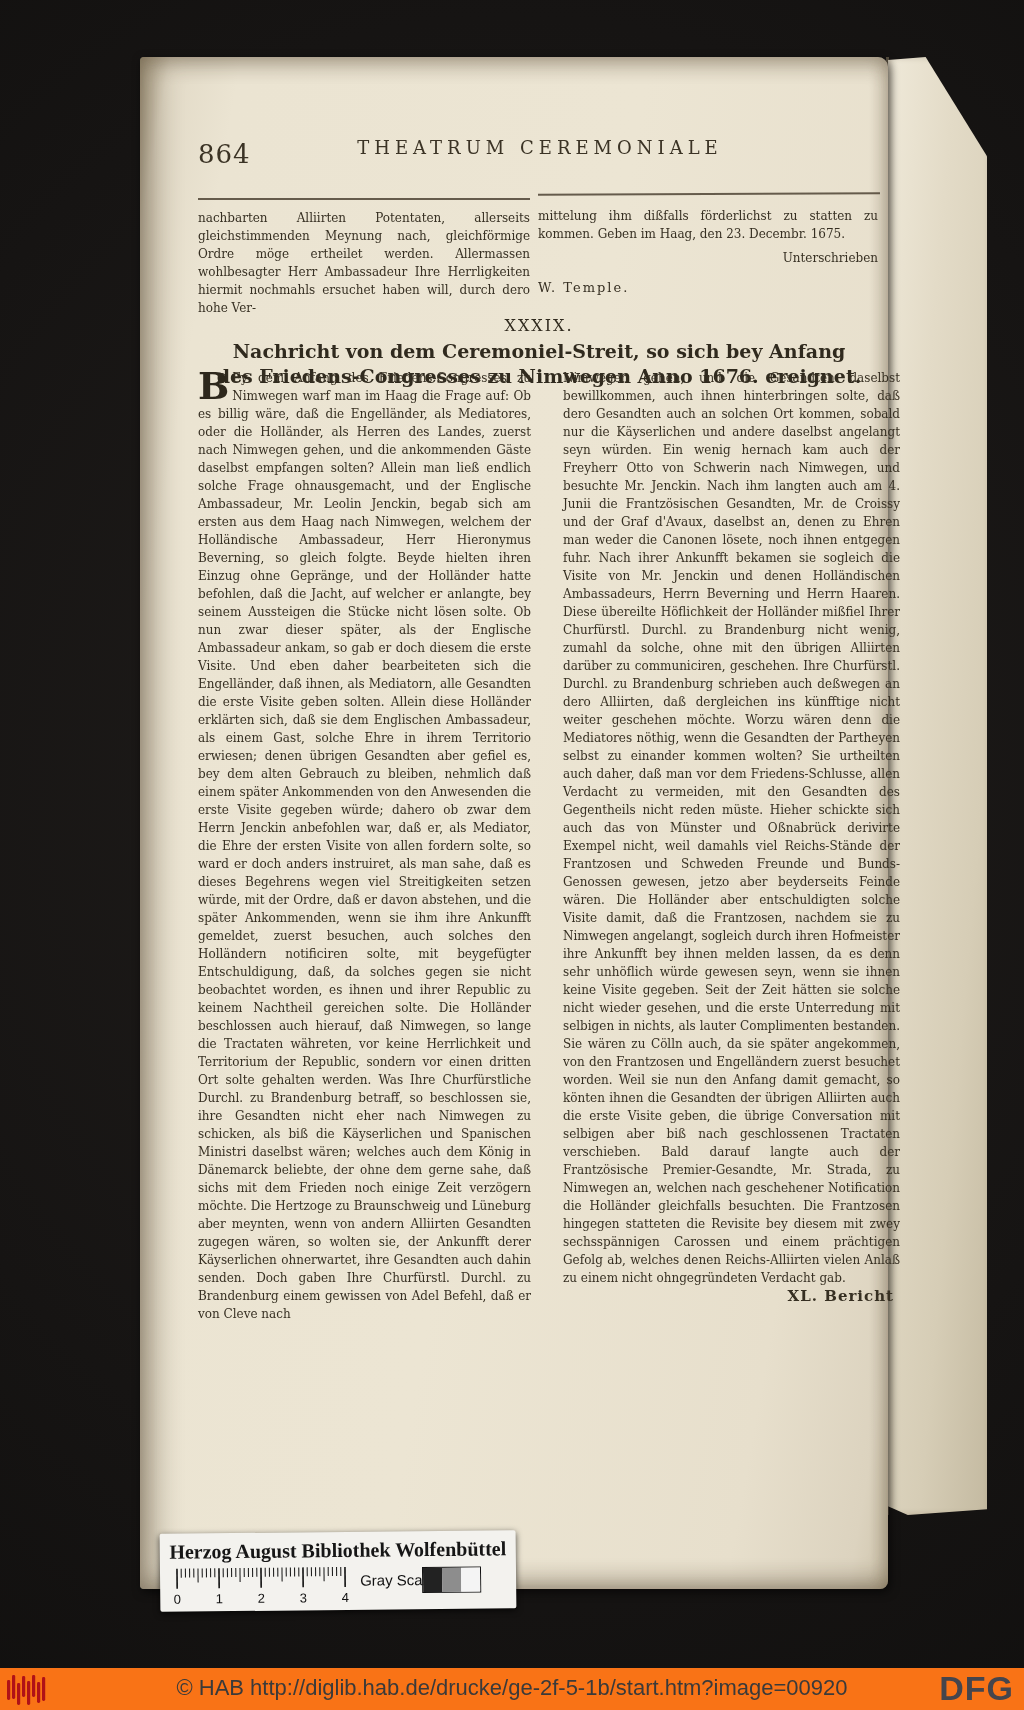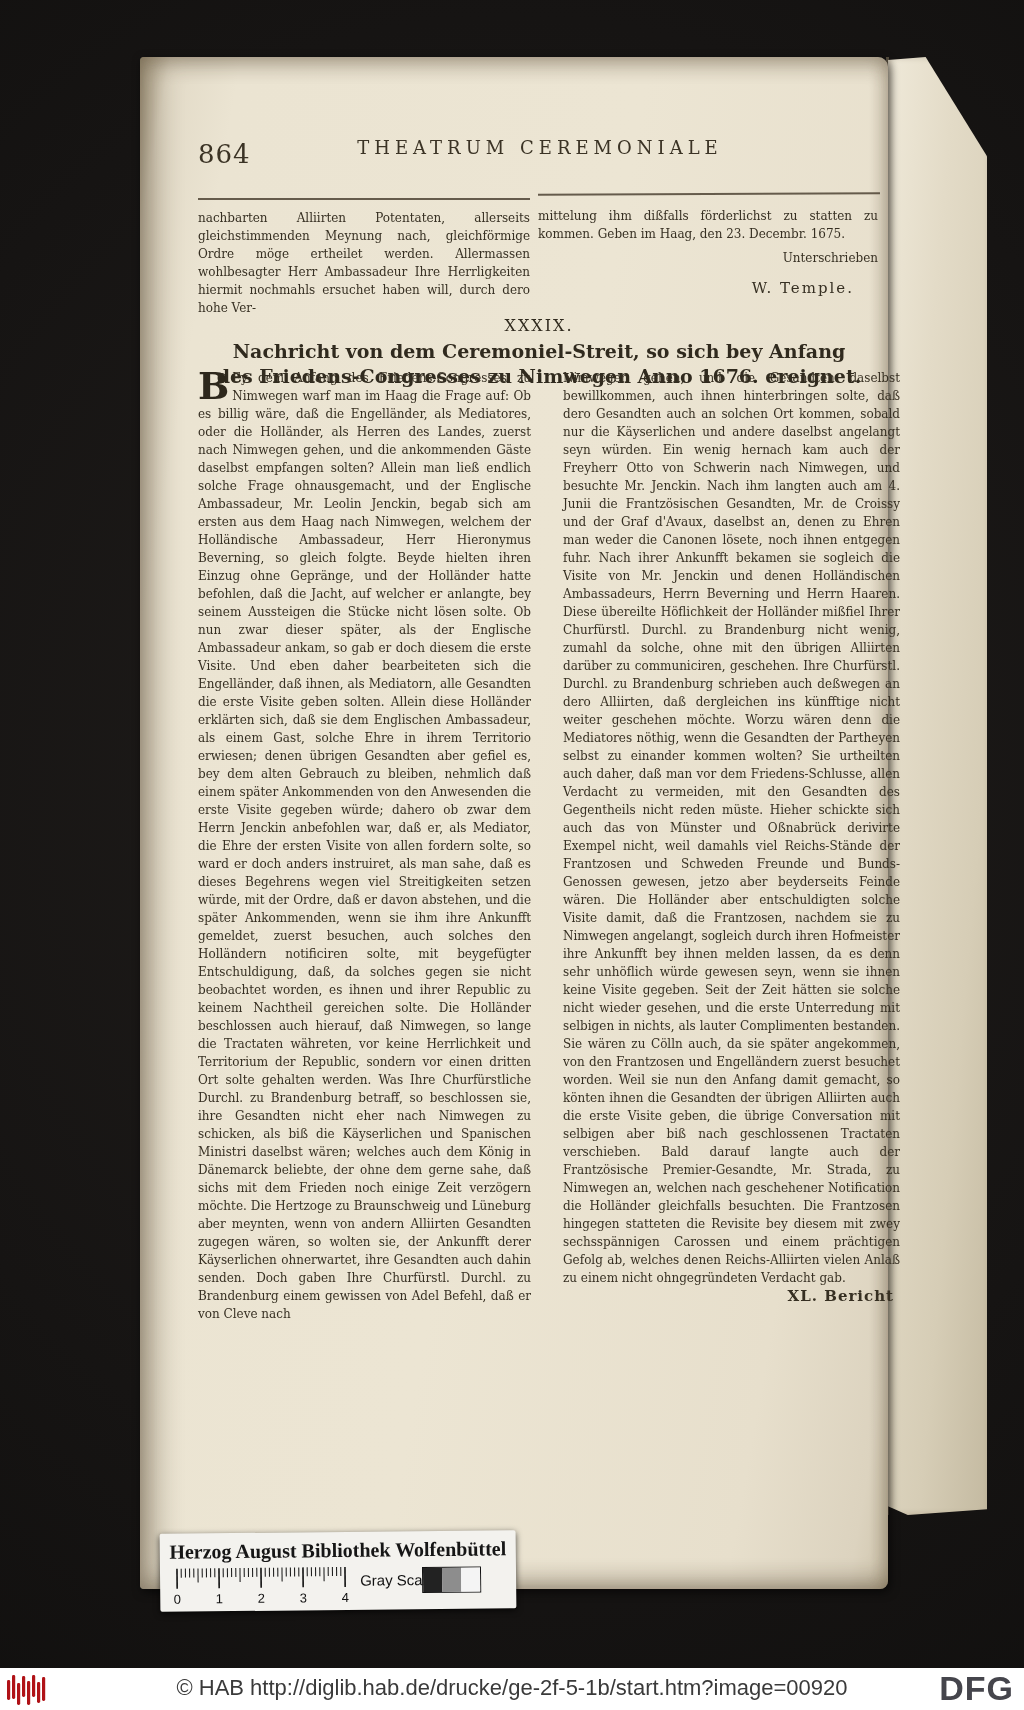--- a/index.html
+++ b/index.html
@@ -47,21 +47,21 @@
   .rule{position:absolute;height:2px;background:#4d4334;opacity:.85;}
   .rule-left{left:58px;top:141px;width:332px;}
   .rule-right{left:398px;top:136px;width:342px;transform:rotate(-0.25deg);}
   .coltext{
     position:absolute;font-size:12px;line-height:18px;text-align:justify;
     color:#362f22;
   }
   .prev-left{left:58px;top:152px;width:332px;}
   .prev-right{left:398px;top:150px;width:340px;}
   .signed-label{margin:6px 0 0 42px;text-align:right;}
-  .signed-name{margin:12px 24px 0 0;text-align:right;letter-spacing:2px;font-size:15px;}
+  .signed-name{margin:12px 24px 0 0;text-align:left;letter-spacing:2px;font-size:13px;}
   .section-head{
     position:absolute;left:58px;top:226px;width:682px;text-align:center;color:#302a1e;
   }
   .section-number{font-size:16px;letter-spacing:2px;margin-top:33px;}
   .section-title{
     margin:4px auto 0;max-width:655px;font-size:19px;line-height:25px;font-weight:bold;
   }
   .body-left{left:58px;top:312px;width:333px;}
   .body-right{left:423px;top:312px;width:337px;}
   .dropcap{
@@ -87,21 +87,21 @@
     position:absolute;transform:translateX(-50%);font-size:13px;color:#111;
   }
   .grayscale-label{position:absolute;left:200px;top:40px;font-size:15px;color:#111;}
   .grayscale-patches{
     position:absolute;left:262px;top:36px;width:57px;height:24px;
     border:1px solid #111;display:flex;
   }
   .grayscale-patches div{flex:1;}
   
   .footer-bar{
-    position:absolute;left:0;top:1668px;width:1024px;height:42px;background:#ffffff;
+    position:absolute;left:0;top:1668px;width:1024px;height:42px;background:#f97316;
     font-family:"Liberation Sans", sans-serif;
   }
   .footer-url{
     position:absolute;left:0;top:7px;width:100%;text-align:center;
     font-size:22px;color:#3a3a3a;
   }
   .hab-mark{position:absolute;left:6px;top:3px;}
   .dfg-logo{
     position:absolute;right:10px;top:1px;font-size:34px;font-weight:bold;
     color:#45454c;letter-spacing:1px;font-family:Liberation Sans, sans-serif;

